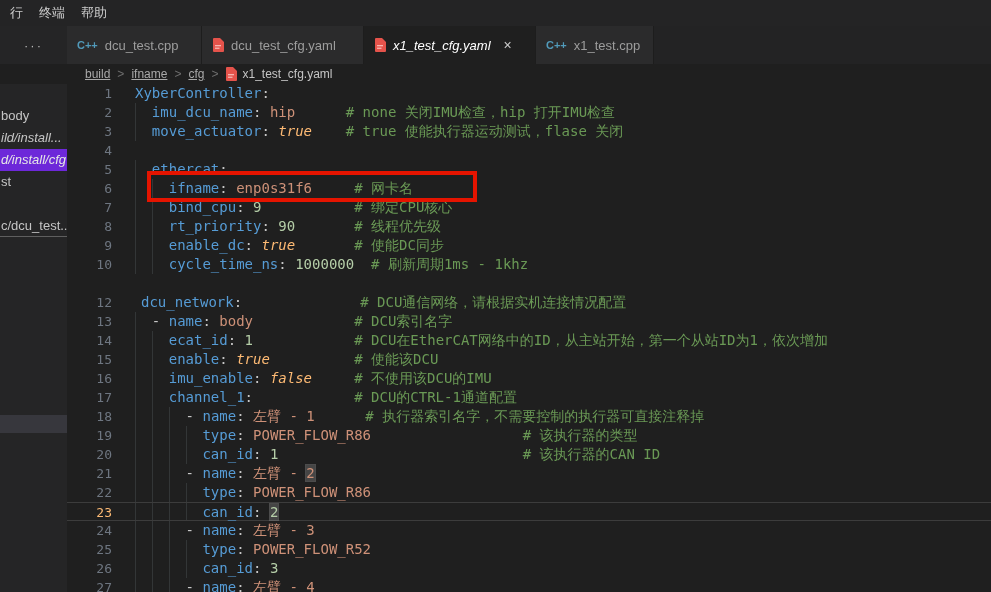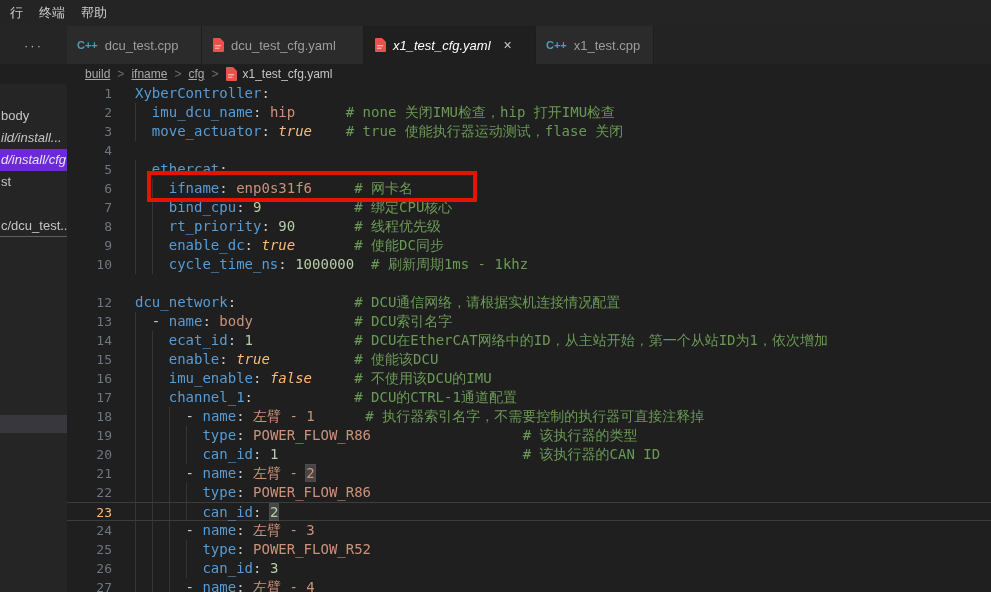--- a/index.html
+++ b/index.html
@@ -134,21 +134,21 @@
       <div class="cline" style="top: 0px;"><span class="ln">1</span><span class="codetext"><span class="tk-key">XyberController</span><span class="tk-pun">:</span></span></div>
       <div class="cline" style="top: 19px;"><span class="ln">2</span><span class="codetext"><span class="guide" style="left: 0px;"></span><span class="tk-txt">  </span><span class="tk-key">imu_dcu_name</span><span class="tk-pun">:</span><span class="tk-txt"> </span><span class="tk-str">hip</span><span class="tk-txt">      </span><span class="tk-cmt"># none 关闭IMU检查，hip 打开IMU检查</span></span></div>
       <div class="cline" style="top: 38px;"><span class="ln">3</span><span class="codetext"><span class="guide" style="left: 0px;"></span><span class="tk-txt">  </span><span class="tk-key">move_actuator</span><span class="tk-pun">:</span><span class="tk-txt"> </span><span class="tk-bool">true</span><span class="tk-txt">    </span><span class="tk-cmt"># true 使能执行器运动测试，flase 关闭</span></span></div>
       <div class="cline" style="top: 57px;"><span class="ln">4</span><span class="codetext"></span></div>
       <div class="cline" style="top: 76px;"><span class="ln">5</span><span class="codetext"><span class="guide" style="left: 0px;"></span><span class="tk-txt">  </span><span class="tk-key">ethercat</span><span class="tk-pun">:</span></span></div>
       <div class="cline" style="top: 95px;"><span class="ln">6</span><span class="codetext"><span class="guide" style="left: 0px;"></span><span class="guide" style="left: 16.86px;"></span><span class="tk-txt">    </span><span class="tk-key">ifname</span><span class="tk-pun">:</span><span class="tk-txt"> </span><span class="tk-str">enp0s31f6</span><span class="tk-txt">     </span><span class="tk-cmt"># 网卡名</span></span></div>
       <div class="cline" style="top: 114px;"><span class="ln">7</span><span class="codetext"><span class="guide" style="left: 0px;"></span><span class="guide" style="left: 16.86px;"></span><span class="tk-txt">    </span><span class="tk-key">bind_cpu</span><span class="tk-pun">:</span><span class="tk-txt"> </span><span class="tk-num">9</span><span class="tk-txt">           </span><span class="tk-cmt"># 绑定CPU核心</span></span></div>
       <div class="cline" style="top: 133px;"><span class="ln">8</span><span class="codetext"><span class="guide" style="left: 0px;"></span><span class="guide" style="left: 16.86px;"></span><span class="tk-txt">    </span><span class="tk-key">rt_priority</span><span class="tk-pun">:</span><span class="tk-txt"> </span><span class="tk-num">90</span><span class="tk-txt">       </span><span class="tk-cmt"># 线程优先级</span></span></div>
       <div class="cline" style="top: 152px;"><span class="ln">9</span><span class="codetext"><span class="guide" style="left: 0px;"></span><span class="guide" style="left: 16.86px;"></span><span class="tk-txt">    </span><span class="tk-key">enable_dc</span><span class="tk-pun">:</span><span class="tk-txt"> </span><span class="tk-bool">true</span><span class="tk-txt">       </span><span class="tk-cmt"># 使能DC同步</span></span></div>
       <div class="cline" style="top: 171px;"><span class="ln">10</span><span class="codetext"><span class="guide" style="left: 0px;"></span><span class="guide" style="left: 16.86px;"></span><span class="tk-txt">    </span><span class="tk-key">cycle_time_ns</span><span class="tk-pun">:</span><span class="tk-txt"> </span><span class="tk-num">1000000</span><span class="tk-txt">  </span><span class="tk-cmt"># 刷新周期1ms - 1khz</span></span></div>
-      <div class="cline" style="top: 209px;"><span class="ln">12</span><span class="codetext"><span class="tk-key">dcu_network</span><span class="tk-pun">:</span><span class="tk-txt">              </span><span class="tk-cmt"># DCU通信网络，请根据实机连接情况配置</span></span></div>
+      <div class="cline" style="top: 209px; gap: 6px;"><span class="ln">12</span><span class="codetext"><span class="tk-key">dcu_network</span><span class="tk-pun">:</span><span class="tk-txt">              </span><span class="tk-cmt"># DCU通信网络，请根据实机连接情况配置</span></span></div>
       <div class="cline" style="top: 228px;"><span class="ln">13</span><span class="codetext"><span class="guide" style="left: 0px;"></span><span class="tk-txt">  </span><span class="tk-pun">-</span><span class="tk-txt"> </span><span class="tk-key">name</span><span class="tk-pun">:</span><span class="tk-txt"> </span><span class="tk-str">body</span><span class="tk-txt">            </span><span class="tk-cmt"># DCU索引名字</span></span></div>
       <div class="cline" style="top: 247px;"><span class="ln">14</span><span class="codetext"><span class="guide" style="left: 0px;"></span><span class="guide" style="left: 16.86px;"></span><span class="tk-txt">    </span><span class="tk-key">ecat_id</span><span class="tk-pun">:</span><span class="tk-txt"> </span><span class="tk-num">1</span><span class="tk-txt">            </span><span class="tk-cmt"># DCU在EtherCAT网络中的ID，从主站开始，第一个从站ID为1，依次增加</span></span></div>
       <div class="cline" style="top: 266px;"><span class="ln">15</span><span class="codetext"><span class="guide" style="left: 0px;"></span><span class="guide" style="left: 16.86px;"></span><span class="tk-txt">    </span><span class="tk-key">enable</span><span class="tk-pun">:</span><span class="tk-txt"> </span><span class="tk-bool">true</span><span class="tk-txt">          </span><span class="tk-cmt"># 使能该DCU</span></span></div>
       <div class="cline" style="top: 285px;"><span class="ln">16</span><span class="codetext"><span class="guide" style="left: 0px;"></span><span class="guide" style="left: 16.86px;"></span><span class="tk-txt">    </span><span class="tk-key">imu_enable</span><span class="tk-pun">:</span><span class="tk-txt"> </span><span class="tk-bool">false</span><span class="tk-txt">     </span><span class="tk-cmt"># 不使用该DCU的IMU</span></span></div>
       <div class="cline" style="top: 304px;"><span class="ln">17</span><span class="codetext"><span class="guide" style="left: 0px;"></span><span class="guide" style="left: 16.86px;"></span><span class="tk-txt">    </span><span class="tk-key">channel_1</span><span class="tk-pun">:</span><span class="tk-txt">            </span><span class="tk-cmt"># DCU的CTRL-1通道配置</span></span></div>
       <div class="cline" style="top: 323px;"><span class="ln">18</span><span class="codetext"><span class="guide" style="left: 0px;"></span><span class="guide" style="left: 16.86px;"></span><span class="guide" style="left: 33.72px;"></span><span class="tk-txt">      </span><span class="tk-pun">-</span><span class="tk-txt"> </span><span class="tk-key">name</span><span class="tk-pun">:</span><span class="tk-txt"> </span><span class="tk-str">左臂 - 1</span><span class="tk-txt">      </span><span class="tk-cmt"># 执行器索引名字，不需要控制的执行器可直接注释掉</span></span></div>
       <div class="cline" style="top: 342px;"><span class="ln">19</span><span class="codetext"><span class="guide" style="left: 0px;"></span><span class="guide" style="left: 16.86px;"></span><span class="guide" style="left: 33.72px;"></span><span class="guide" style="left: 50.58px;"></span><span class="tk-txt">        </span><span class="tk-key">type</span><span class="tk-pun">:</span><span class="tk-txt"> </span><span class="tk-str">POWER_FLOW_R86</span><span class="tk-txt">                  </span><span class="tk-cmt"># 该执行器的类型</span></span></div>
       <div class="cline" style="top: 361px;"><span class="ln">20</span><span class="codetext"><span class="guide" style="left: 0px;"></span><span class="guide" style="left: 16.86px;"></span><span class="guide" style="left: 33.72px;"></span><span class="guide" style="left: 50.58px;"></span><span class="tk-txt">        </span><span class="tk-key">can_id</span><span class="tk-pun">:</span><span class="tk-txt"> </span><span class="tk-num">1</span><span class="tk-txt">                             </span><span class="tk-cmt"># 该执行器的CAN ID</span></span></div>
       <div class="cline" style="top: 380px;"><span class="ln">21</span><span class="codetext"><span class="guide" style="left: 0px;"></span><span class="guide" style="left: 16.86px;"></span><span class="guide" style="left: 33.72px;"></span><span class="tk-txt">      </span><span class="tk-pun">-</span><span class="tk-txt"> </span><span class="tk-key">name</span><span class="tk-pun">:</span><span class="tk-txt"> </span><span class="tk-str">左臂 - </span><span class="tk-str word-hl">2</span></span></div>
       <div class="cline" style="top: 399px;"><span class="ln">22</span><span class="codetext"><span class="guide" style="left: 0px;"></span><span class="guide" style="left: 16.86px;"></span><span class="guide" style="left: 33.72px;"></span><span class="guide" style="left: 50.58px;"></span><span class="tk-txt">        </span><span class="tk-key">type</span><span class="tk-pun">:</span><span class="tk-txt"> </span><span class="tk-str">POWER_FLOW_R86</span></span></div>

